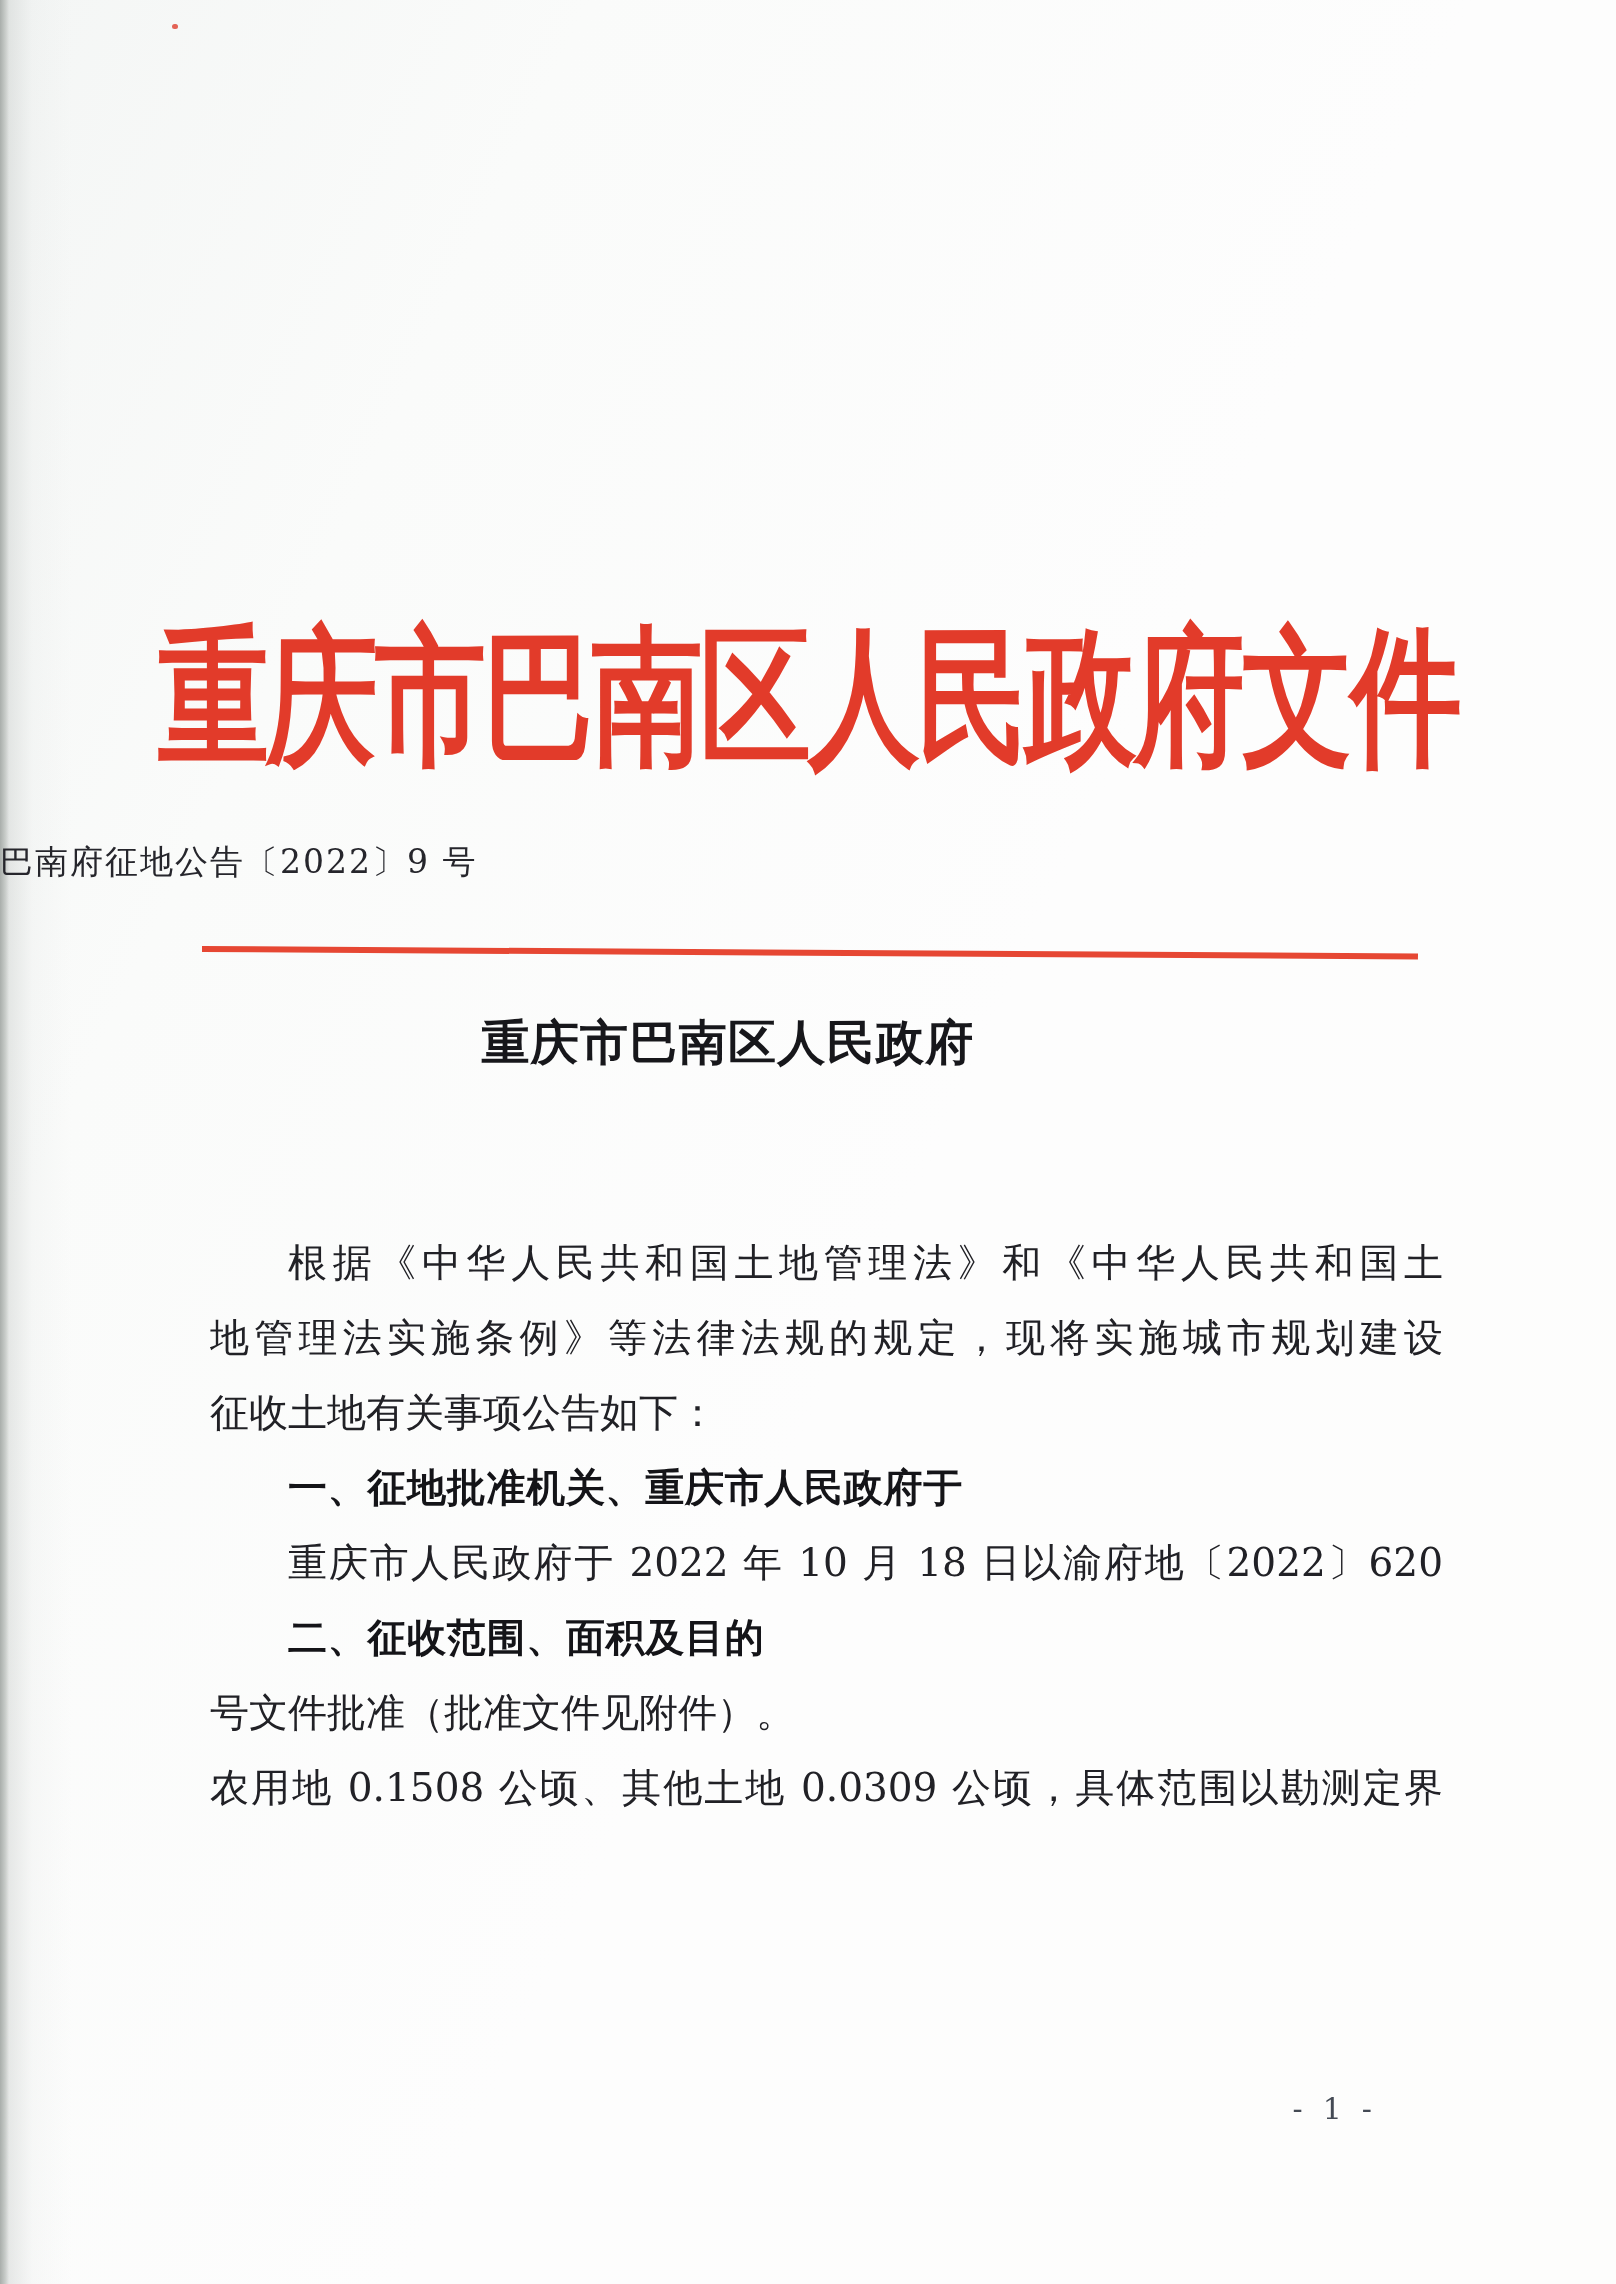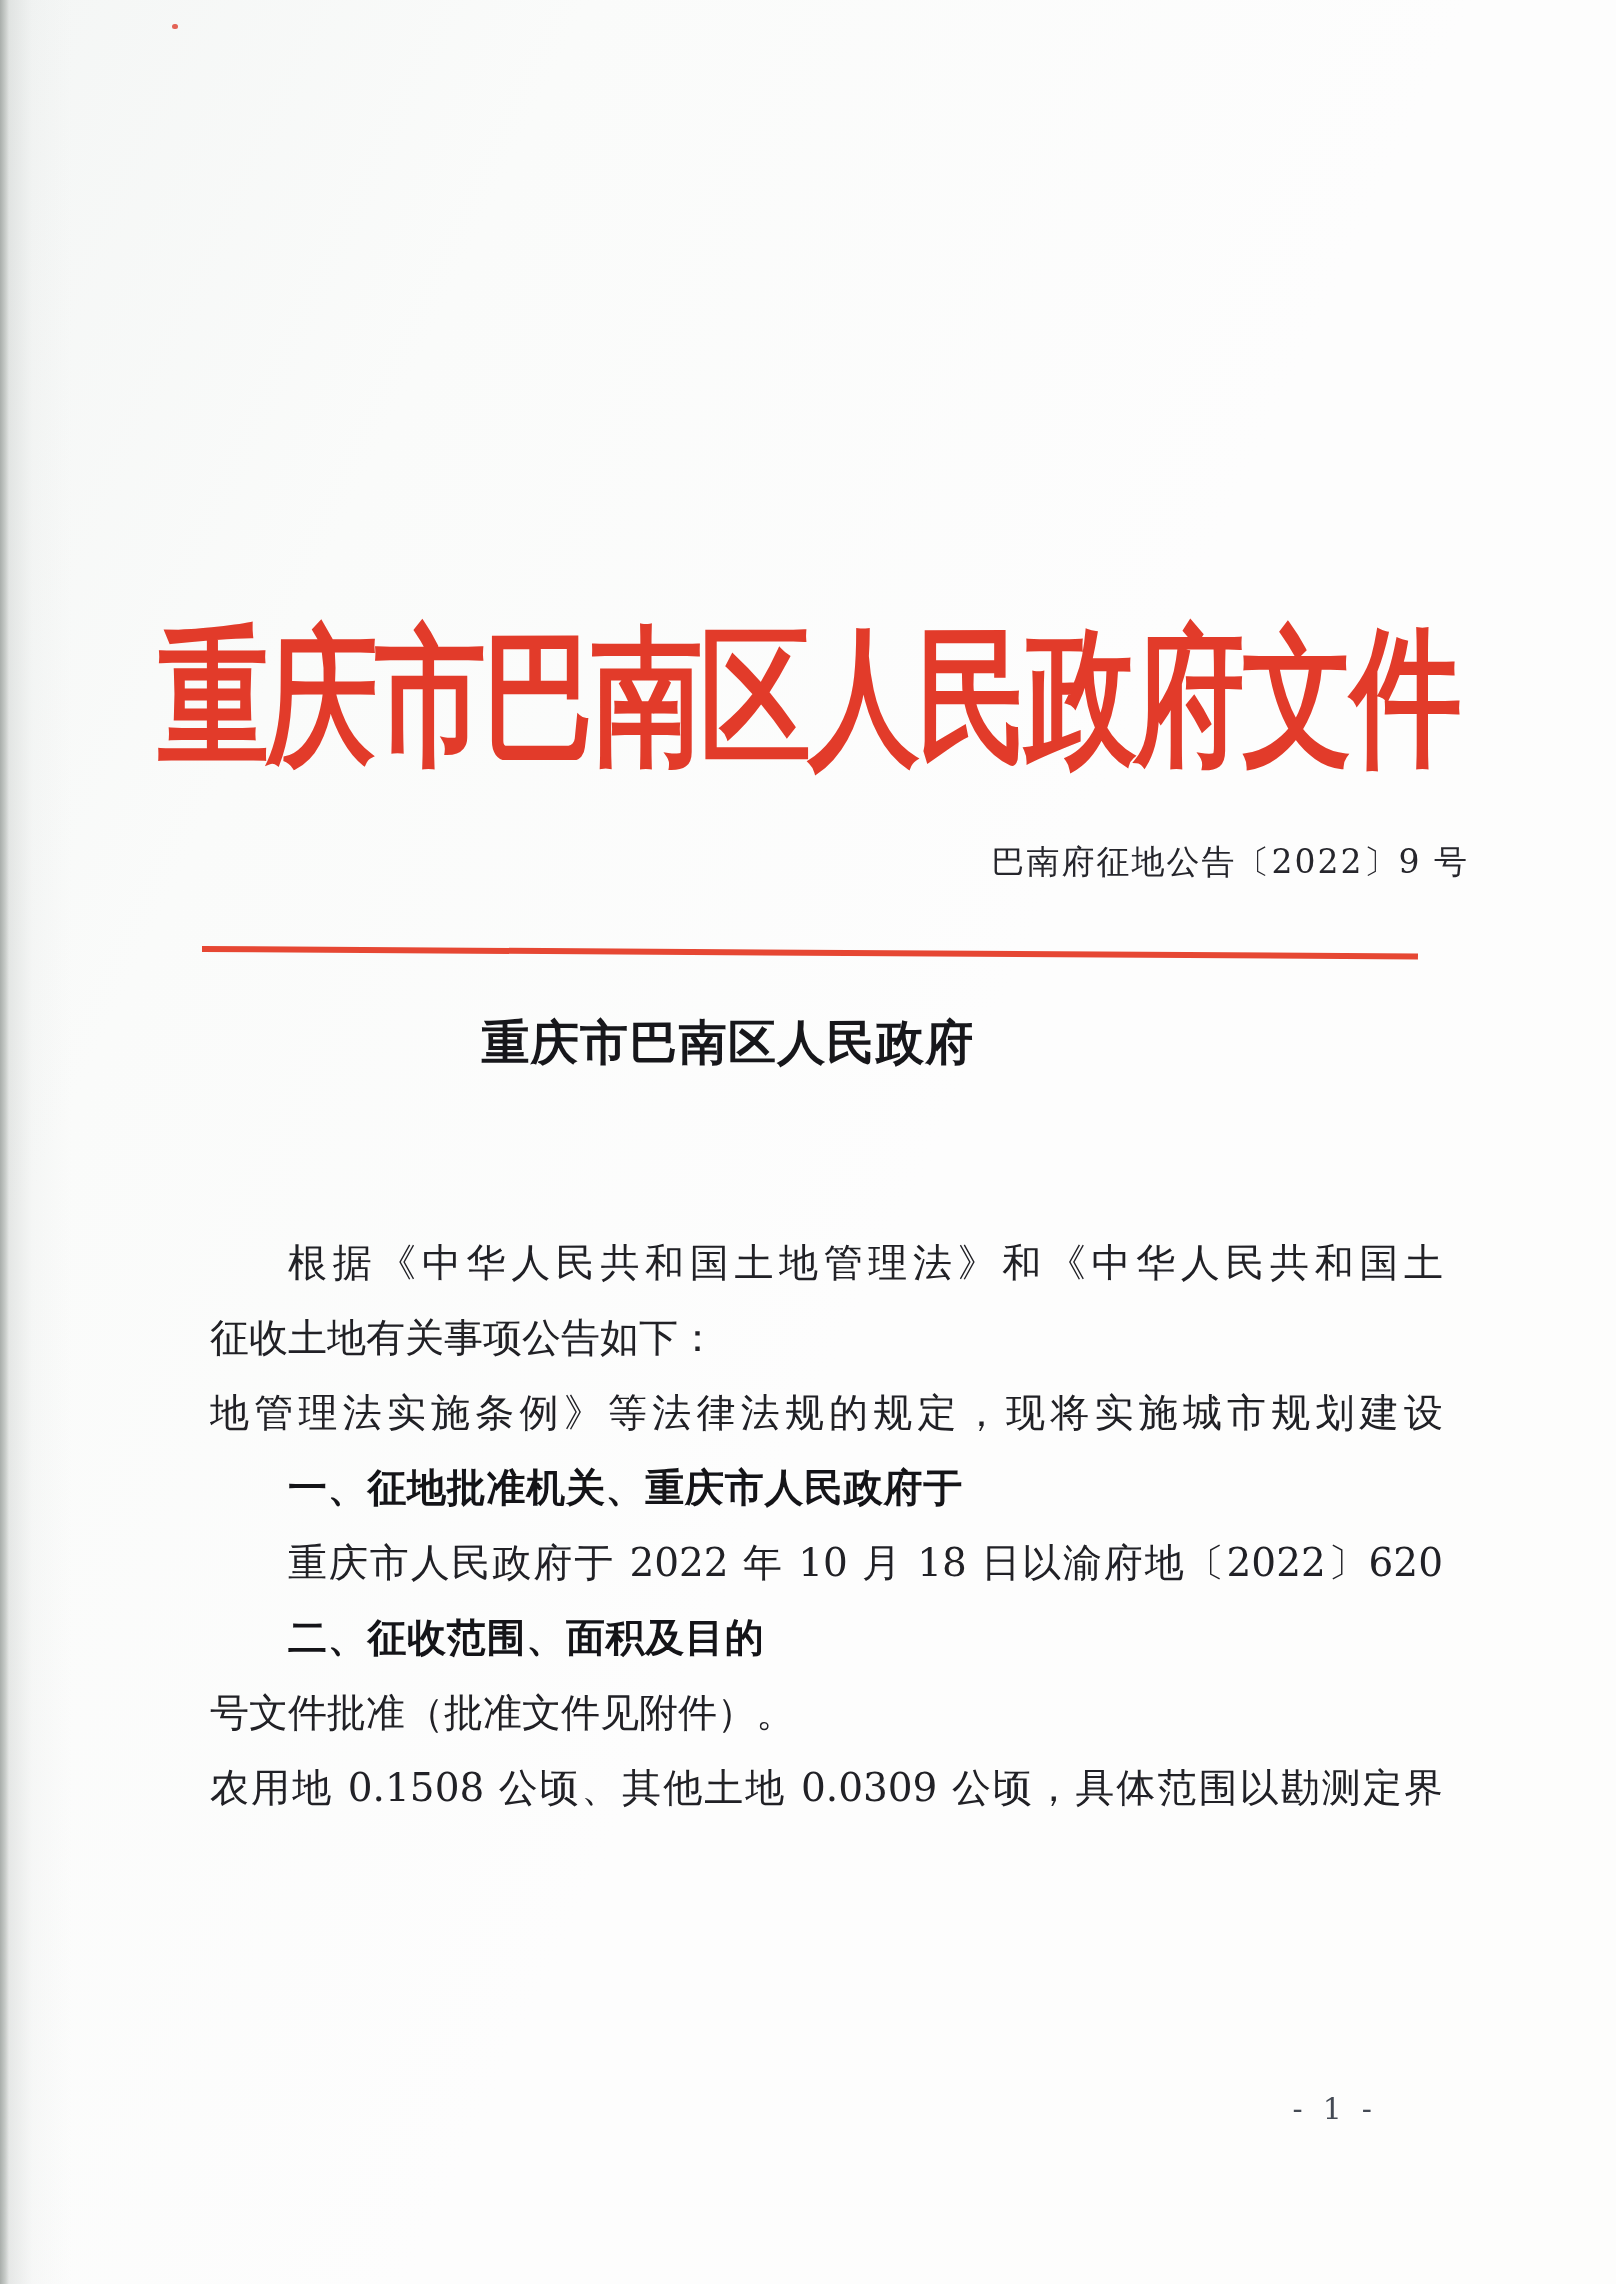--- a/index.html
+++ b/index.html
@@ -35,21 +35,21 @@
     font-size:111px;font-weight:700;
     letter-spacing:-2.6px;
     color:#e23b2a;
     white-space:nowrap;
     transform:scaleY(1.35);
     transform-origin:center top;
   }
   
   .doc-number{
     position:absolute;top:840px;left:0;width:1469px;
-    text-align:right;
+    text-align:left;
     font-size:33px;letter-spacing:2px;
     color:#26262c;
   }
   
   .divider{
     position:absolute;top:946px;left:202px;width:1216px;height:5.9px;
     background:#e64733;
     transform:rotate(0.35deg);
     transform-origin:left center;
   }
@@ -102,22 +102,22 @@
   <div class="doc-number">巴南府征地公告〔2022〕9 号</div>
 
   <div class="divider"></div>
 
   <div class="doc-title">
     <div>重庆市巴南区人民政府</div>
   </div>
 
   <div class="body-text">
     <div class="bline l-first">根据《中华人民共和国土地管理法》和《中华人民共和国土</div>
+    <div class="bline l-full">地管理法实施条例》等法律法规的规定，现将实施城市规划建设</div>
     <div class="bline l-last">征收土地有关事项公告如下：</div>
-    <div class="bline l-full">地管理法实施条例》等法律法规的规定，现将实施城市规划建设</div>
     <div class="bline l-heading">一、征地批准机关、重庆市人民政府于</div>
     <div class="bline l-first">重庆市人民政府于 2022 年 10 月 18 日以渝府地〔2022〕620</div>
     <div class="bline l-heading">二、征收范围、面积及目的</div>
     <div class="bline l-last">号文件批准（批准文件见附件）。</div>
     <div class="bline l-full">农用地 0.1508 公顷、其他土地 0.0309 公顷，具体范围以勘测定界</div>
   </div>
 
   <div class="page-number">- 1 -</div>
 
 </div>

